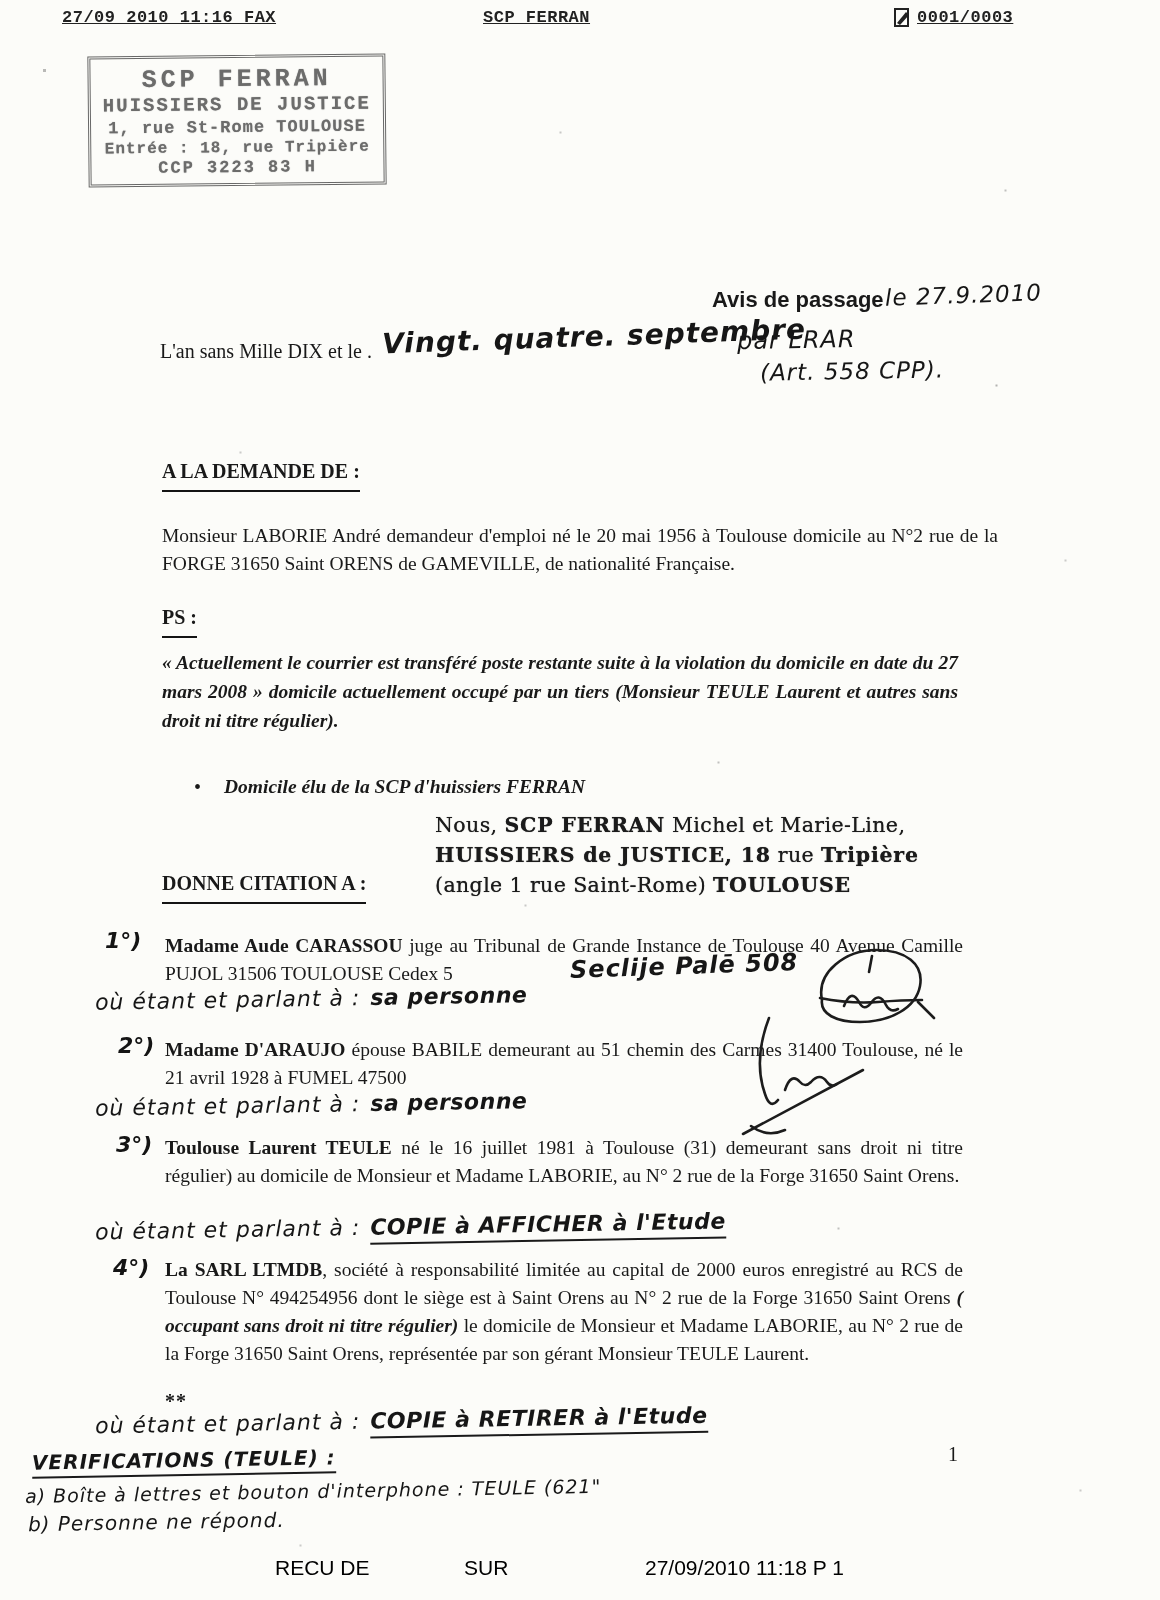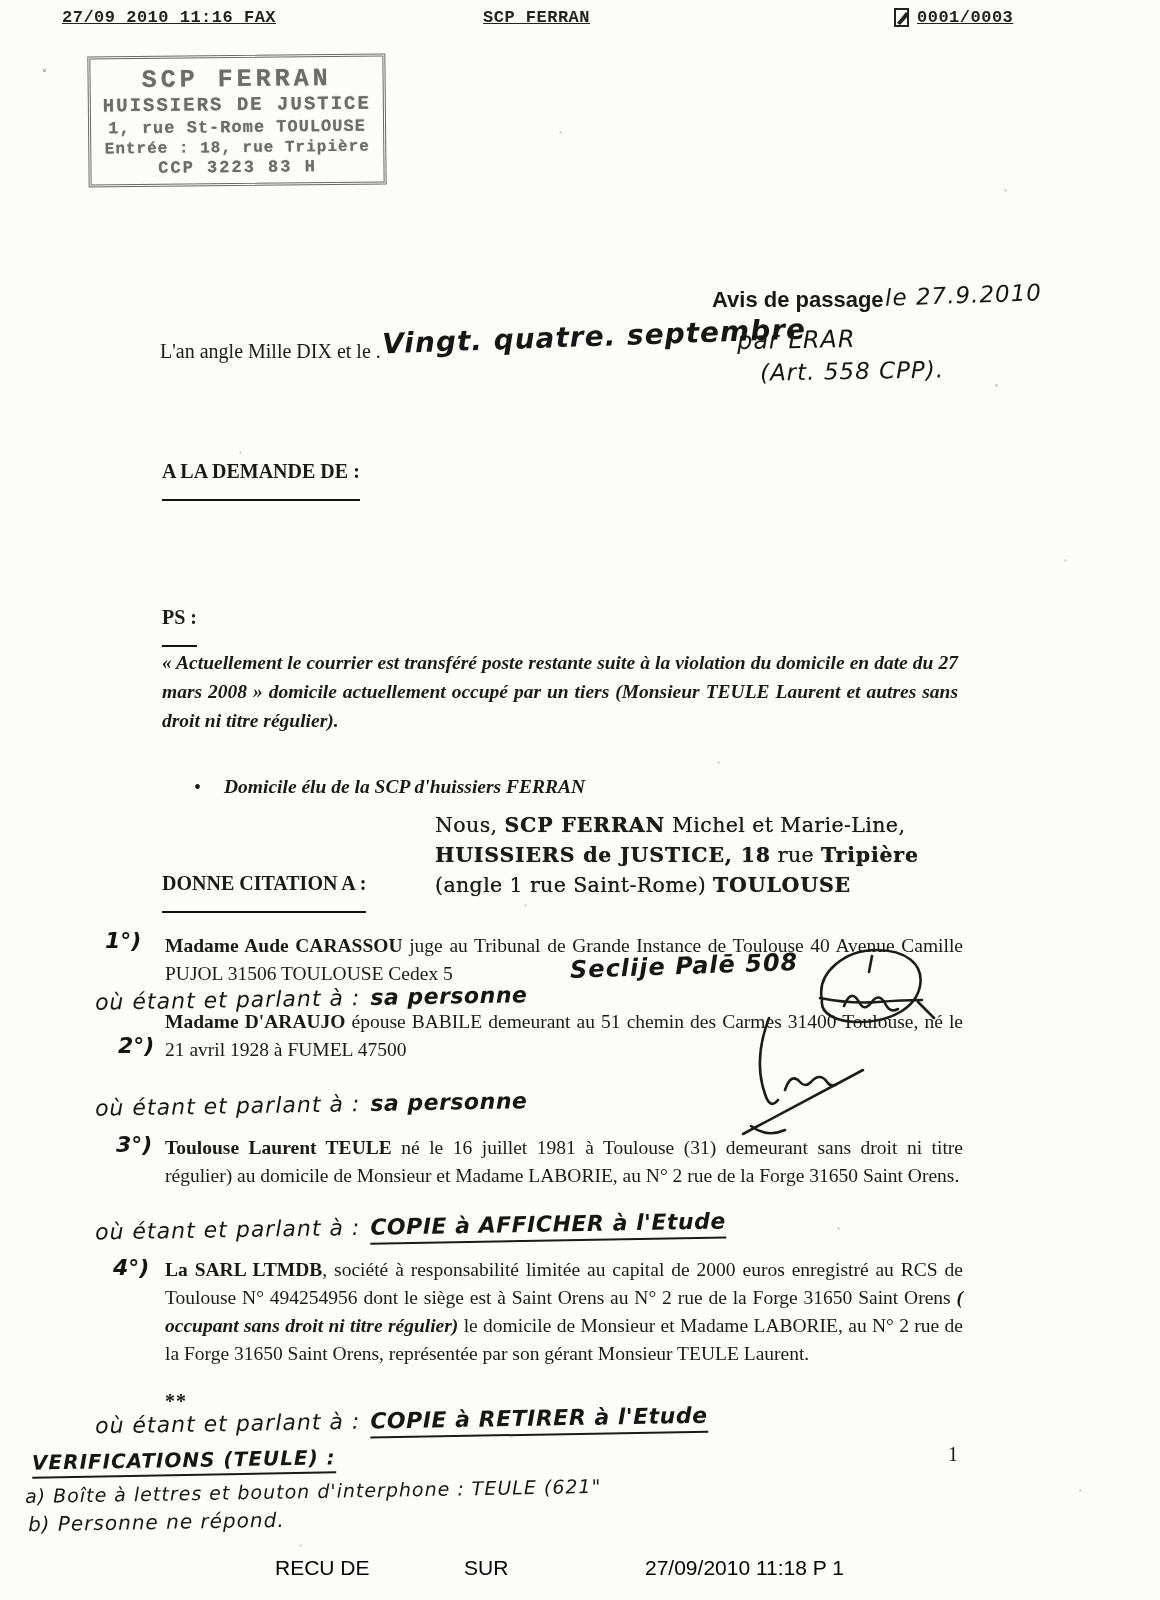--- a/index.html
+++ b/index.html
@@ -31,21 +31,21 @@
   .stamp .s4{font-size:16px;letter-spacing:1px;margin-top:2px;}
   .stamp .s5{font-size:17px;letter-spacing:2px;margin-top:1px;}
 
   
   .doc-title{position:absolute;left:0;top:188px;width:100%;text-align:center;
     font-size:28px;font-weight:700;line-height:37px;}
   .doc-title .tline{display:inline-block;border-bottom:3px solid #141414;padding-bottom:1px;}
 
   
   .h-underline{font-size:20px;font-weight:700;}
-  .h-underline span{border-bottom:2.5px solid #141414;padding-bottom:17px;}
+  .h-underline span{border-bottom:2.5px solid #141414;padding-bottom:8px;}
 
   .body-text{font-size:19.5px;line-height:28px;}
   .ps-body{font-size:19.5px;line-height:29px;font-weight:700;font-style:italic;}
 
   
   .office-stamp{position:absolute;left:435px;top:810px;
     font-family:"DejaVu Serif",serif;font-size:20.5px;line-height:30px;
     color:#1b1b1b;letter-spacing:.4px;text-shadow:0 0 .7px rgba(20,20,20,.85);}
   .office-stamp .hv{font-weight:700;letter-spacing:.8px;}
 
@@ -108,26 +108,27 @@
     <div class="s4">Entrée : 18, rue Tripière</div>
     <div class="s5">CCP 3223 83 H</div>
   </div>
 
 
   <span class="abs sans" style="left:712px;top:287px;font-size:22px;font-weight:700;">Avis de passage</span>
   <span class="abs hand rot-2" style="left:885px;top:282px;font-size:23px;">le 27.9.2010</span>
   <span class="abs hand rot-1" style="left:737px;top:326px;font-size:24px;">par LRAR</span>
   <span class="abs hand rot-1" style="left:760px;top:358px;font-size:23px;">(Art. 558 CPP).</span>
 
-  <span class="abs" style="left:160px;top:340px;font-size:20px;">L'an angle Mille DIX et le .</span>
+  <span class="abs" style="left:160px;top:340px;font-size:20px;">L'an sans Mille DIX et le .</span>
   <span class="abs hand rot-2" style="left:382px;top:320px;font-size:28px;font-weight:700;">Vingt. quatre. septembre</span>
 
   <div class="abs h-underline" style="left:162px;top:460px;">
     <span>A LA DEMANDE DE :</span>
   </div>
+  <div class="block body-text" style="left:162px;top:522px;width:836px;">Monsieur LABORIE André demandeur d'emploi né le 20 mai 1956 à Toulouse domicile au N°2 rue de la FORGE 31650 Saint ORENS de GAMEVILLE, de nationalité Française.</div>
 
   <div class="abs h-underline" style="left:162px;top:606px;">
     <span>PS :</span>
   </div>
   <div class="block ps-body" style="left:162px;top:648px;width:796px;">« Actuellement le courrier est transféré poste restante suite à la violation du domicile en date du 27 mars 2008 » domicile actuellement occupé par un tiers (Monsieur TEULE Laurent et autres sans droit ni titre régulier).</div>
 
   <span class="abs" style="left:194px;top:776px;font-size:20px;">•</span>
   <span class="abs bi" style="left:224px;top:776px;font-size:19.5px;">Domicile élu de la SCP d'huissiers FERRAN</span>
 
   <div class="office-stamp">
@@ -150,21 +151,21 @@
   </div>
   <svg class="sig" style="left:798px;top:942px;" width="140" height="92" viewBox="0 0 140 92">
     <path d="M24,58 C18,30 48,8 78,8 C108,8 126,22 122,44 C118,66 92,80 62,80 C38,80 22,72 24,58 Z"></path>
     <path d="M74,14 l-3,16"></path>
     <path d="M22,56 q30,6 58,4 q24,-2 44,-2"></path>
     <path d="M46,64 q7,-18 15,-4 q5,10 12,1 q8,-12 15,2 q4,8 12,4"></path>
     <path d="M120,60 q10,10 16,16"></path>
   </svg>
 
   <span class="item-num" style="left:118px;top:1033px;">2°)</span>
-  <div class="block body-text" style="left:165px;top:1008px;width:798px;">
+  <div class="block body-text" style="left:165px;top:1036px;width:798px;">
     <span class="b">Madame D'ARAUJO</span><span> épouse BABILE demeurant au 51 chemin des Carmes 31400 Toulouse, né le 21 avril 1928 à FUMEL 47500</span>
   </div>
   <div class="abs hand rot-1" style="left:95px;top:1092px;font-size:22px;">
     <span>où étant et parlant à :</span><span class="scrawl">sa personne</span>
   </div>
   <svg class="sig" style="left:735px;top:1012px;" width="148" height="135" viewBox="0 0 148 135">
     <path d="M34,6 q-16,42 -4,76 q5,16 13,6"></path>
     <path d="M50,78 q6,-18 15,-8 q5,6 11,0 q9,-10 16,0 q4,6 10,2"></path>
     <path d="M8,122 L128,58"></path>
     <path d="M16,114 q16,12 34,4"></path>

